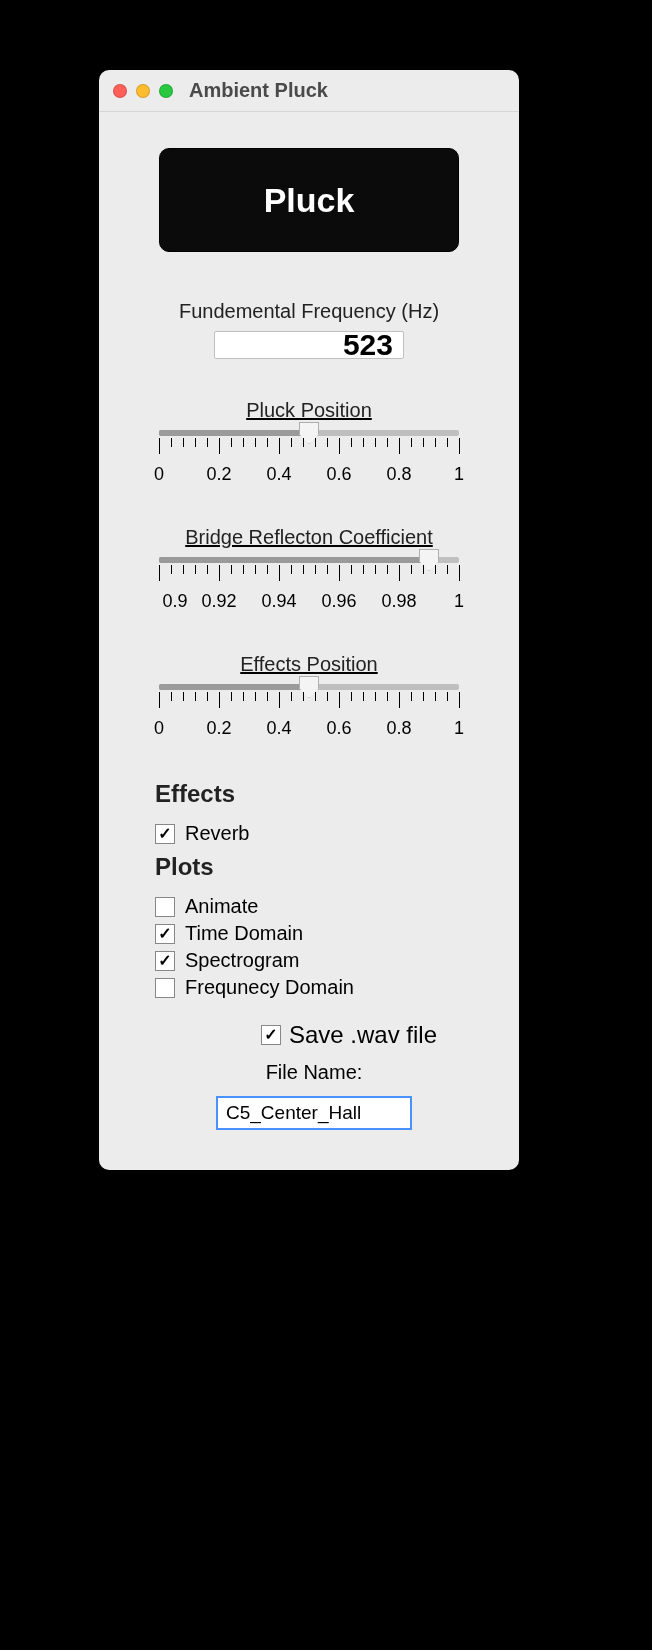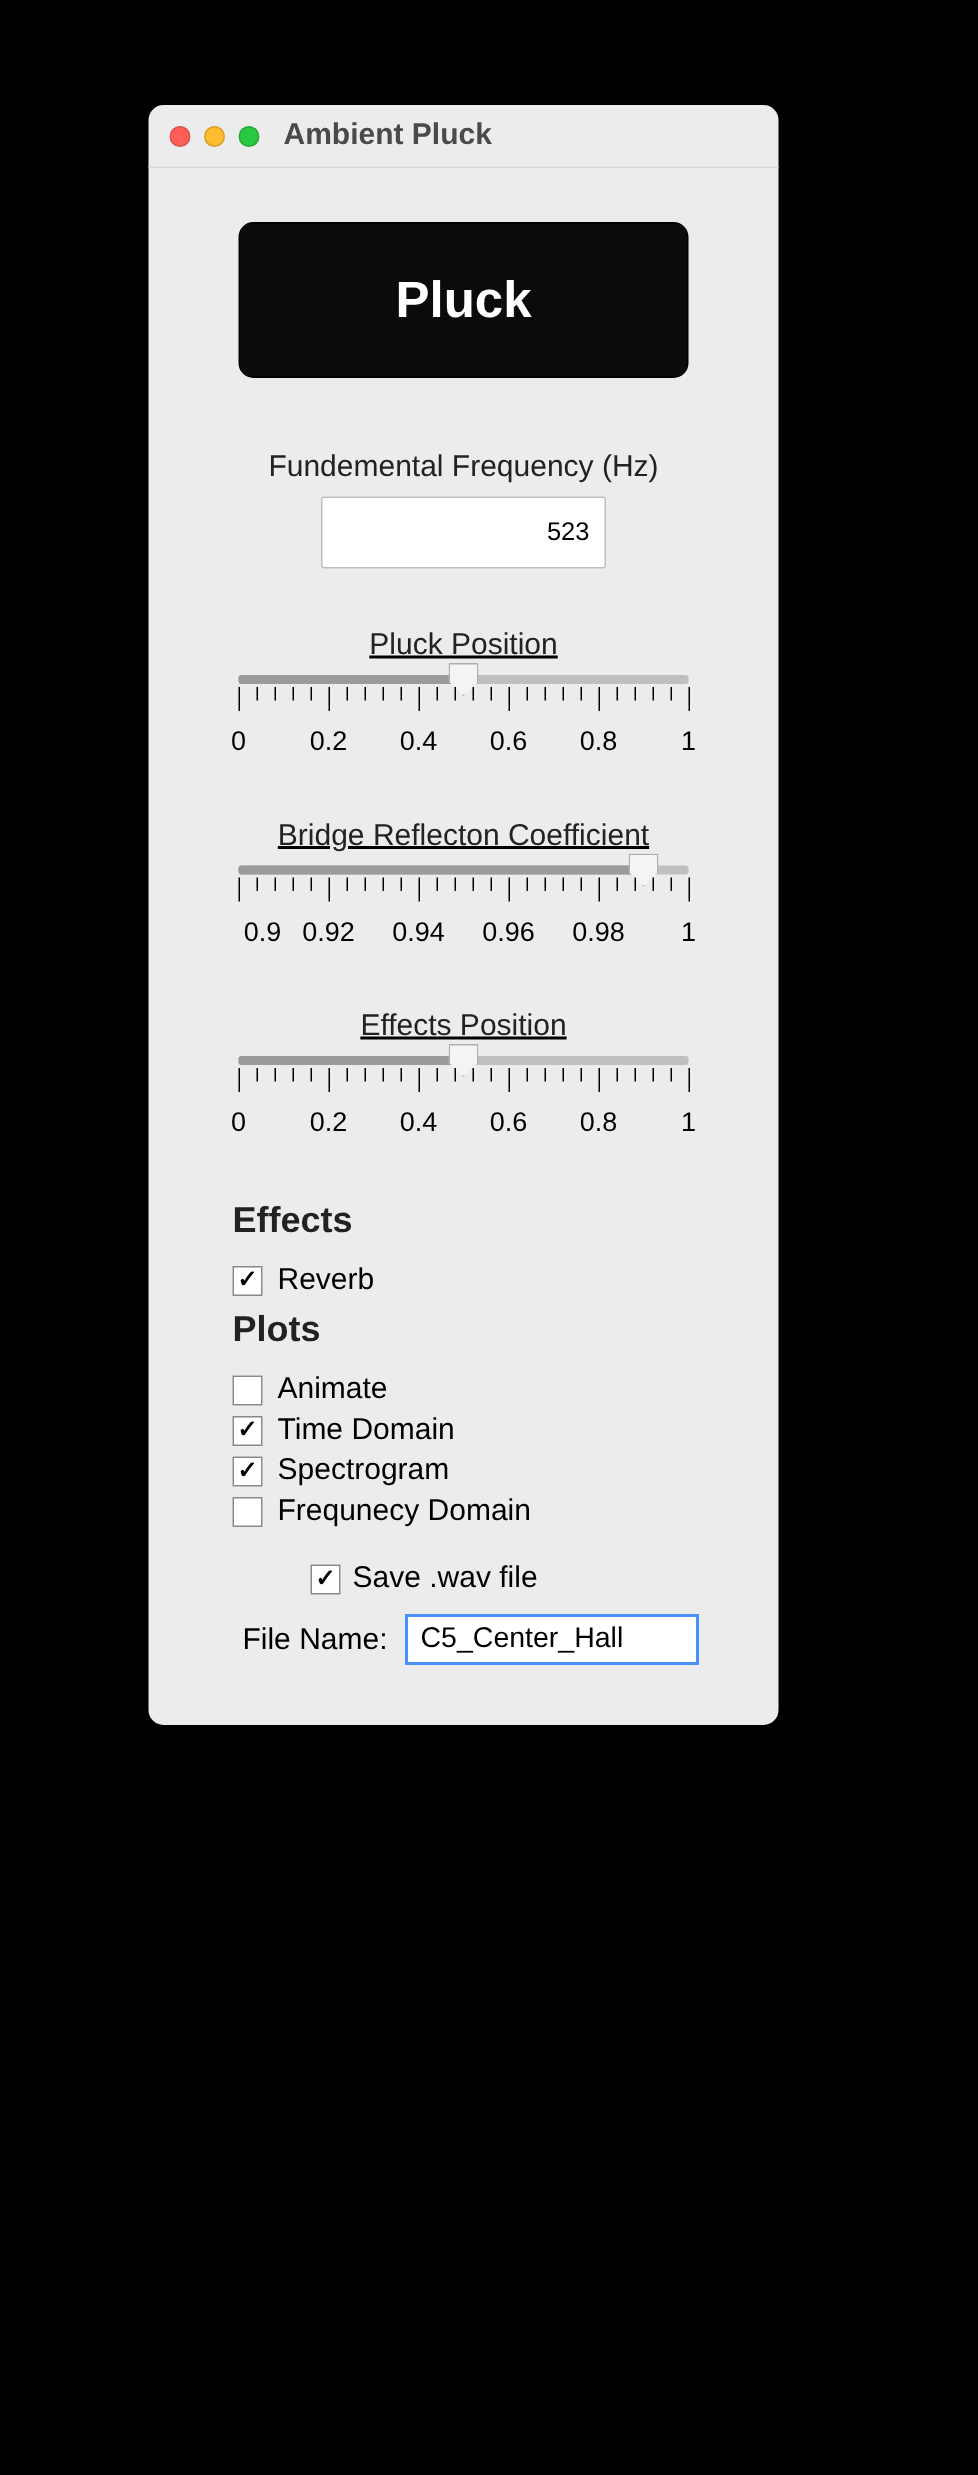--- a/index.html
+++ b/index.html
@@ -50,26 +50,26 @@
   .field-label {
     text-align: center;
     font-size: 20px;
     color: #222;
     margin-bottom: 8px;
   }
   .num-input {
     display: block;
     margin: 0 auto 40px auto;
     width: 190px;
-    height: 48px;
+    height: 28px;
     border: 1px solid #bfbfbf;
     border-radius: 2px;
     background: #fff;
-    font-size: 17px;
-    font-weight: 400;
+    font-size: 30px;
+    font-weight: 700;
     text-align: right;
     padding: 0 10px;
   }
   .slider-section { margin-bottom: 38px; text-decoration: underline; }
   .slider-wrap { position: relative; width: 300px; margin: 8px auto 0 auto; }
   .track {
     position: relative;
     height: 6px;
     background: #bfbfbf;
     border-radius: 2px;
@@ -141,27 +141,28 @@
     position: relative; cursor: pointer;
   }
   .knob {
     position: absolute; top: 3px; right: 4px;
     width: 32px; height: 32px; border-radius: 50%;
     background: #d0d0d0;
     box-shadow: inset 0 -1px 2px rgba(0,0,0,0.2), 0 1px 1px rgba(0,0,0,0.2);
   }
   .save-row {
     display: flex; align-items: center; gap: 8px;
-    margin: 22px 0 12px 0; padding-left: 80px;
-    font-size: 20px;
+    margin: 22px 0 12px 0; justify-content: center; padding-left: 80px;
+    font-size: 24px;
   }
   .filename-row {
     display: flex; align-items: center; gap: 12px;
     justify-content: center; font-size: 20px;
     padding-left: 10px;
+    flex-direction: column;
   }
   .file-input {
     width: 196px; height: 34px;
     border: 2px solid #4a90ff;
     background: #fff;
     font-size: 19px;
     padding: 0 8px;
   }
 </style>
 </head>

